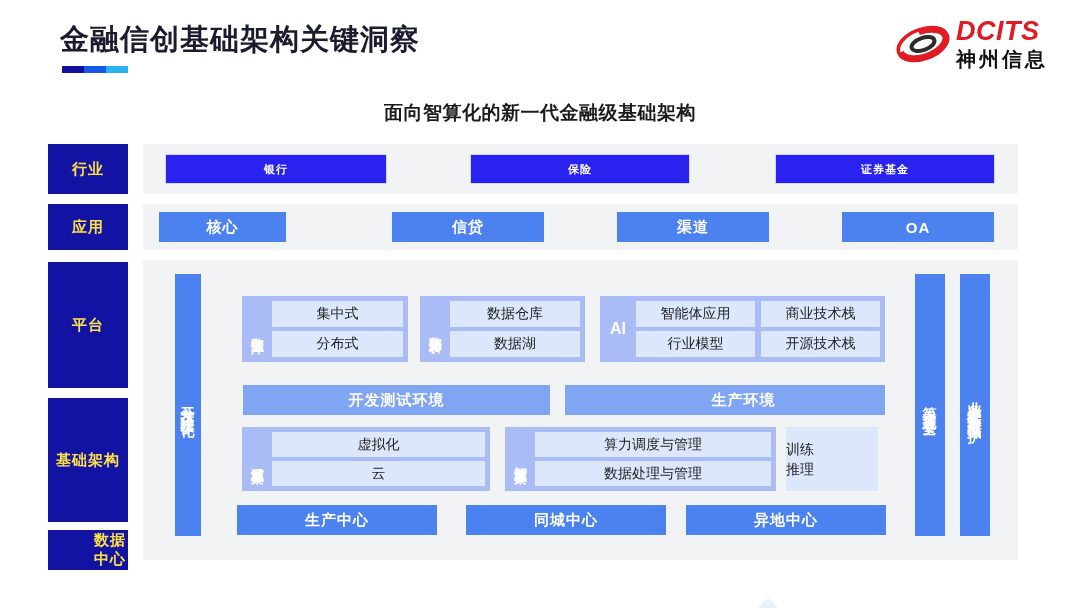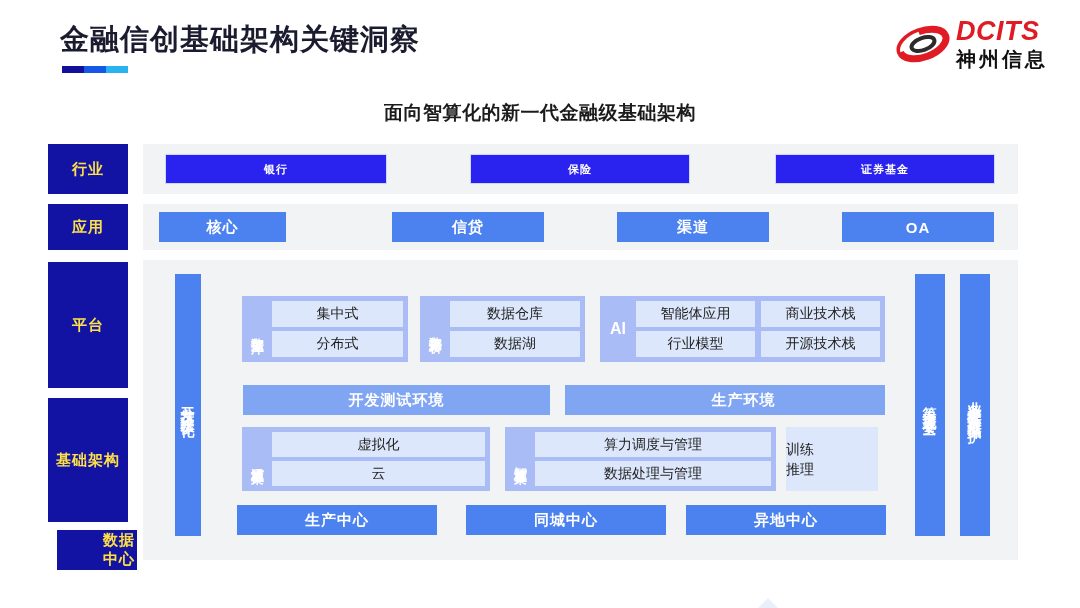--- a/index.html
+++ b/index.html
@@ -122,21 +122,21 @@
       <span class="logo-cn">神州信息</span>
     </div>
   </div>
 
   <div class="subtitle">面向智算化的新一代金融级基础架构</div>
 
   <div class="stage" style="left:48px; top:144px; width:80px; height:50px;">行业</div>
   <div class="stage" style="left:48px; top:204px; width:80px; height:46px;">应用</div>
   <div class="stage" style="left:48px; top:262px; width:80px; height:126px;">平台</div>
   <div class="stage" style="left:48px; top:398px; width:80px; height:124px;">基础架构</div>
-  <div class="stage" style="left:57px; top:530px; width:80px; height:40px;padding-left:46px;">数据中心</div>
+  <div class="stage" style="left:48px; top:530px; width:80px; height:40px;padding-left:46px;">数据中心</div>
 
   <div class="panel" style="left:143px; top:144px; width:875px; height:50px;"></div>
   <div class="chip chip-ind" style="left:165px; top:154px; width:222px; height:30px;">银行</div>
   <div class="chip chip-ind" style="left:470px; top:154px; width:220px; height:30px;">保险</div>
   <div class="chip chip-ind" style="left:775px; top:154px; width:220px; height:30px;">证券基金</div>
 
   <div class="panel" style="left:143px; top:204px; width:875px; height:46px;"></div>
   <div class="chip chip-app" style="left:159px; top:212px; width:127px; height:30px;">核心</div>
   <div class="chip chip-app" style="left:392px; top:212px; width:152px; height:30px;">信贷</div>
   <div class="chip chip-app" style="left:617px; top:212px; width:152px; height:30px;">渠道</div>

